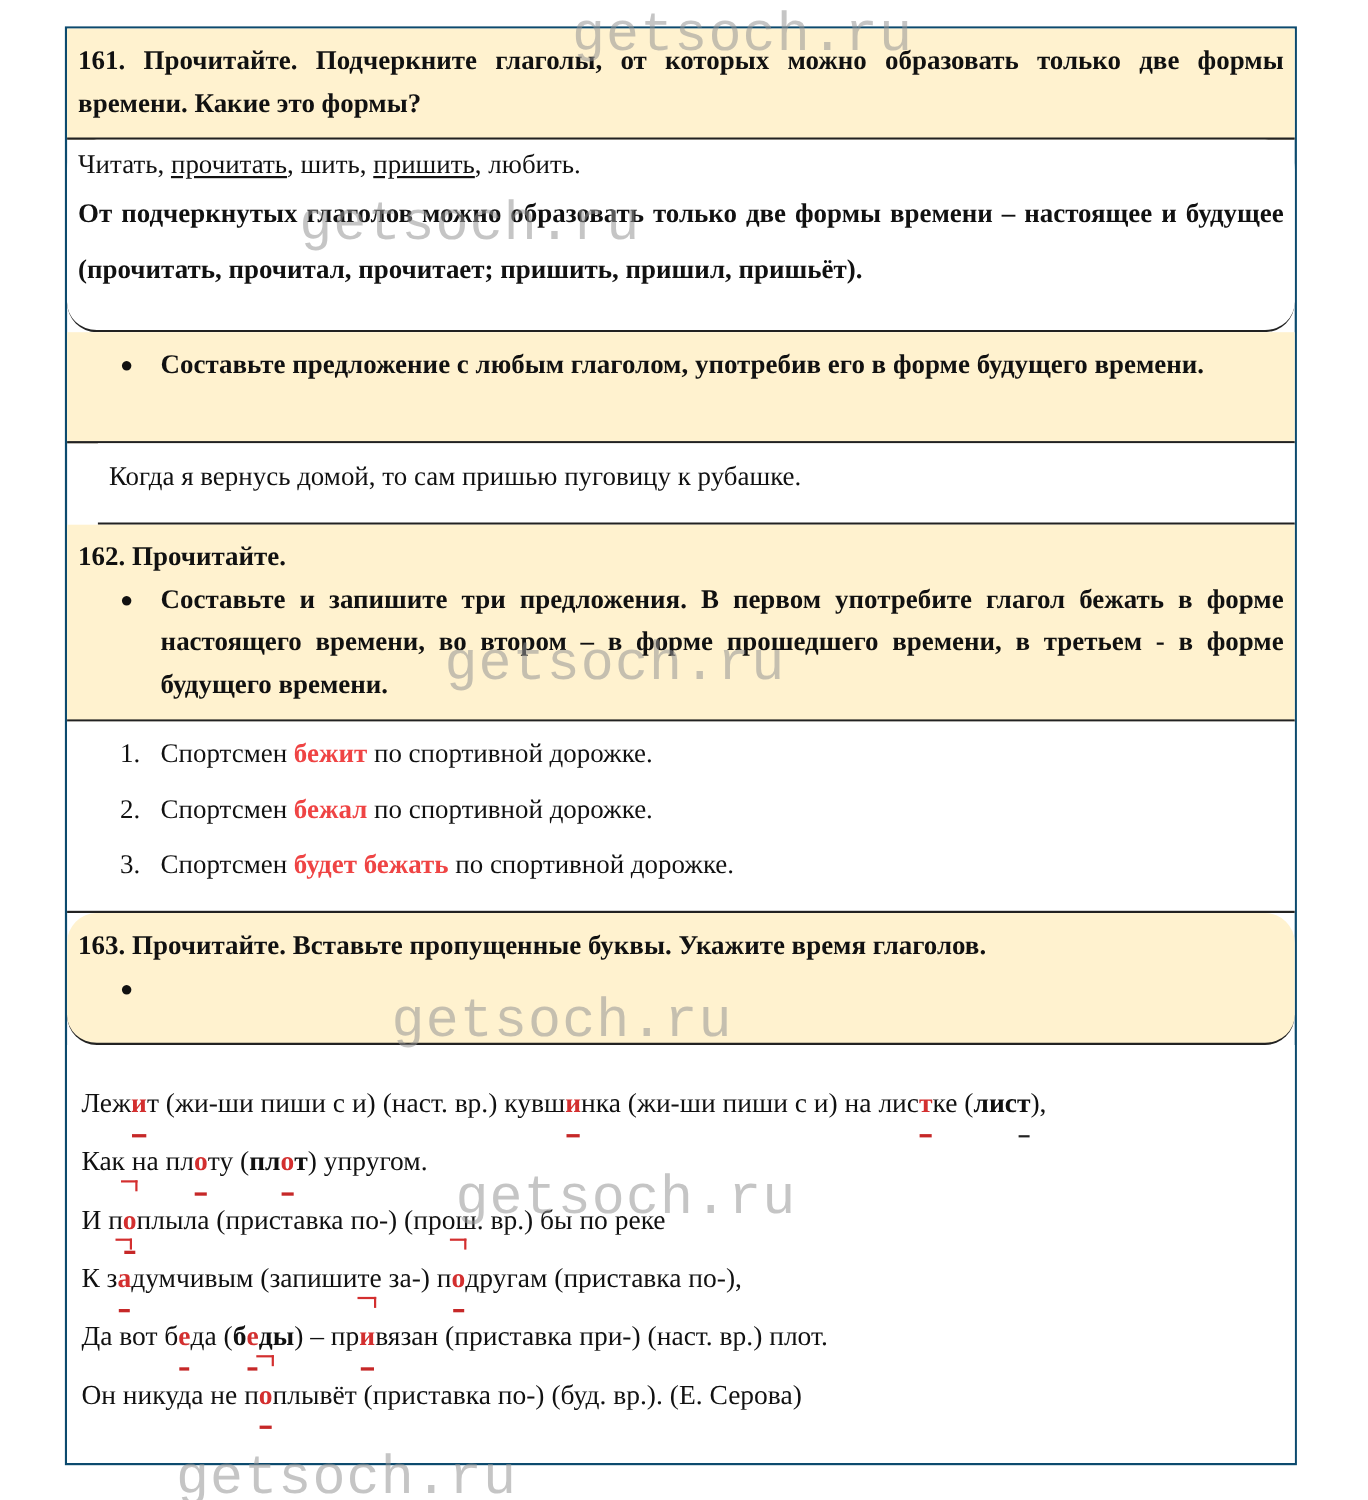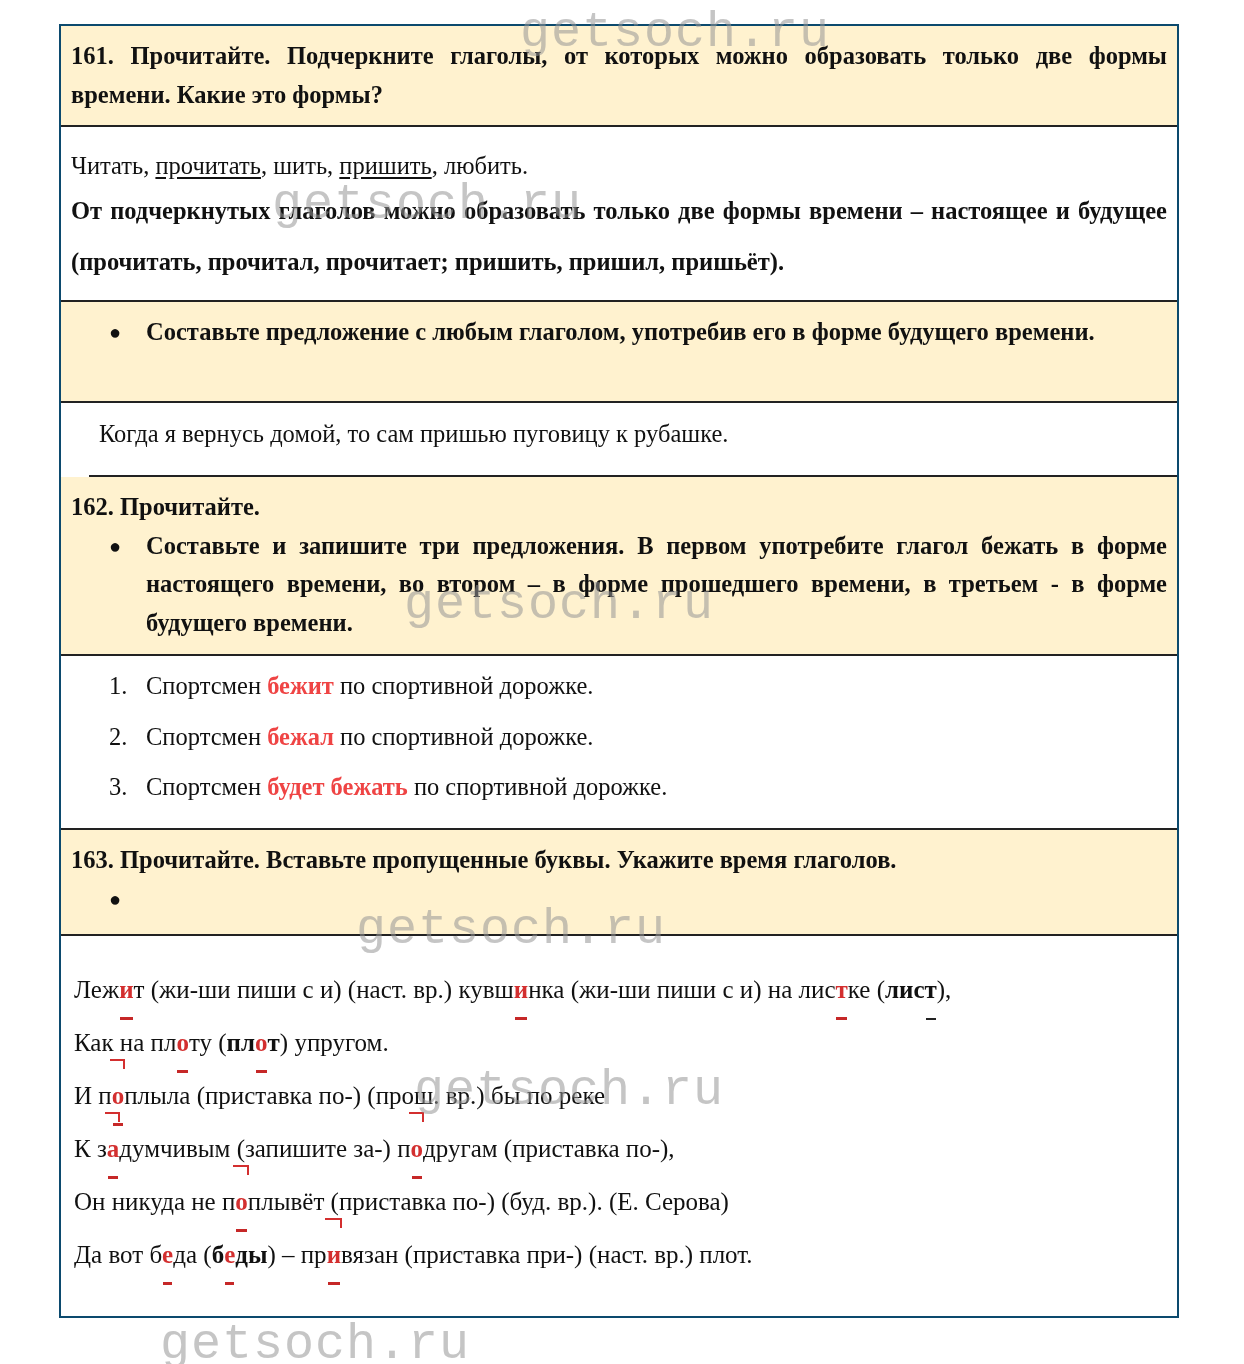--- a/index.html
+++ b/index.html
@@ -30,21 +30,21 @@
 </style>
 </head>
 <body>
 
 <div class="table">
 
   <div class="row q justify" style="height:101px; padding-top:11px;">
     <span>161. Прочитайте. Подчеркните глаголы, от которых можно образовать только две формы времени. Какие это формы?</span>
   </div>
 
-  <div class="row a" style="height:175px; padding-top:20px;">
+  <div class="row a" style="height:175px; padding-top:4px;border-radius:27px;">
     <div style="line-height:38px;">
       <span>Читать, </span><span class="ul">прочитать</span><span>, шить, </span><span class="ul">пришить</span><span>, любить.</span>
     </div>
     <div class="justify" style="line-height:51px; margin-top:-0px;font-weight:bold;">От подчеркнутых глаголов можно образовать только две формы времени – настоящее и будущее (прочитать, прочитал, прочитает; пришить, пришил, пришьёт).</div>
   </div>
 
   <div class="row q justify" style="height:101px; padding-top:11px;">
     <div class="bullet">
       <span class="dot">●</span>
       <span>Составьте предложение с любым глаголом, употребив его в форме будущего времени.</span>
@@ -71,45 +71,45 @@
     <div class="num-item">
       <span class="num">2.</span>
       <span>Спортсмен </span><span class="red">бежал</span><span> по спортивной дорожке.</span>
     </div>
     <div class="num-item">
       <span class="num">3.</span>
       <span>Спортсмен </span><span class="red">будет бежать</span><span> по спортивной дорожке.</span>
     </div>
   </div>
 
-  <div class="row q" style="height:106px; padding-top:11px;">
+  <div class="row q" style="height:120px; padding-top:11px;border-radius:27px;">
     <div>163. Прочитайте. Вставьте пропущенные буквы. Укажите время глаголов.</div>
     <div class="bullet">
       <span class="dot">●</span>
     </div>
   </div>
 
   <div class="row a" style="height:380px; padding-top:27px; padding-left:13px; font-size:25px; line-height:53px;">
     <div>
       <span>Леж</span><span class="ltr">и</span><span>т (жи-ши пиши с и) (наст. вр.) кувш</span><span class="ltr">и</span><span>нка (жи-ши пиши с и) на лис</span><span class="ltr">т</span><span>ке (</span><b>лис</b><b class="ltr-plain">т</b><span>),</span>
     </div>
     <div>
       <span>Как на пл</span><span class="ltr">о</span><span>ту (</span><b>пл</b><span class="ltr">о</span><b>т</b><span>) упругом.</span>
     </div>
     <div>
       <span class="pfx-host">И п</span><span class="ltr pfx">о</span><span>плыла (приставка по-) (прош. вр.) бы по реке</span>
     </div>
     <div>
       <span>К з</span><span class="ltr pfx">а</span><span>думчивым (запишите за-) п</span><span class="ltr pfx">о</span><span>другам (приставка по-),</span>
     </div>
     <div>
-      <span>Он никуда не п</span><span class="ltr pfx">о</span><span>плывёт (приставка по-) (буд. вр.). (Е. Серова)</span>
+      <span>Да вот б</span><span class="ltr">е</span><span>да (</span><b>б</b><span class="ltr">е</span><b>ды</b><span>) – пр</span><span class="ltr pfx">и</span><span>вязан (приставка при-) (наст. вр.) плот.</span>
     </div>
     <div>
-      <span>Да вот б</span><span class="ltr">е</span><span>да (</span><b>б</b><span class="ltr">е</span><b>ды</b><span>) – пр</span><span class="ltr pfx">и</span><span>вязан (приставка при-) (наст. вр.) плот.</span>
+      <span>Он никуда не п</span><span class="ltr pfx">о</span><span>плывёт (приставка по-) (буд. вр.). (Е. Серова)</span>
     </div>
   </div>
 </div>
 
 <div class="wm" style="left:520px; top:8px;">getsoch.ru</div>
 <div class="wm" style="left:272px; top:180px;">getsoch.ru</div>
 <div class="wm" style="left:404px; top:580px;">getsoch.ru</div>
 <div class="wm" style="left:356px; top:905px;">getsoch.ru</div>
 <div class="wm" style="left:414px; top:1066px;">getsoch.ru</div>
 <div class="wm" style="left:160px; top:1320px;">getsoch.ru</div>

